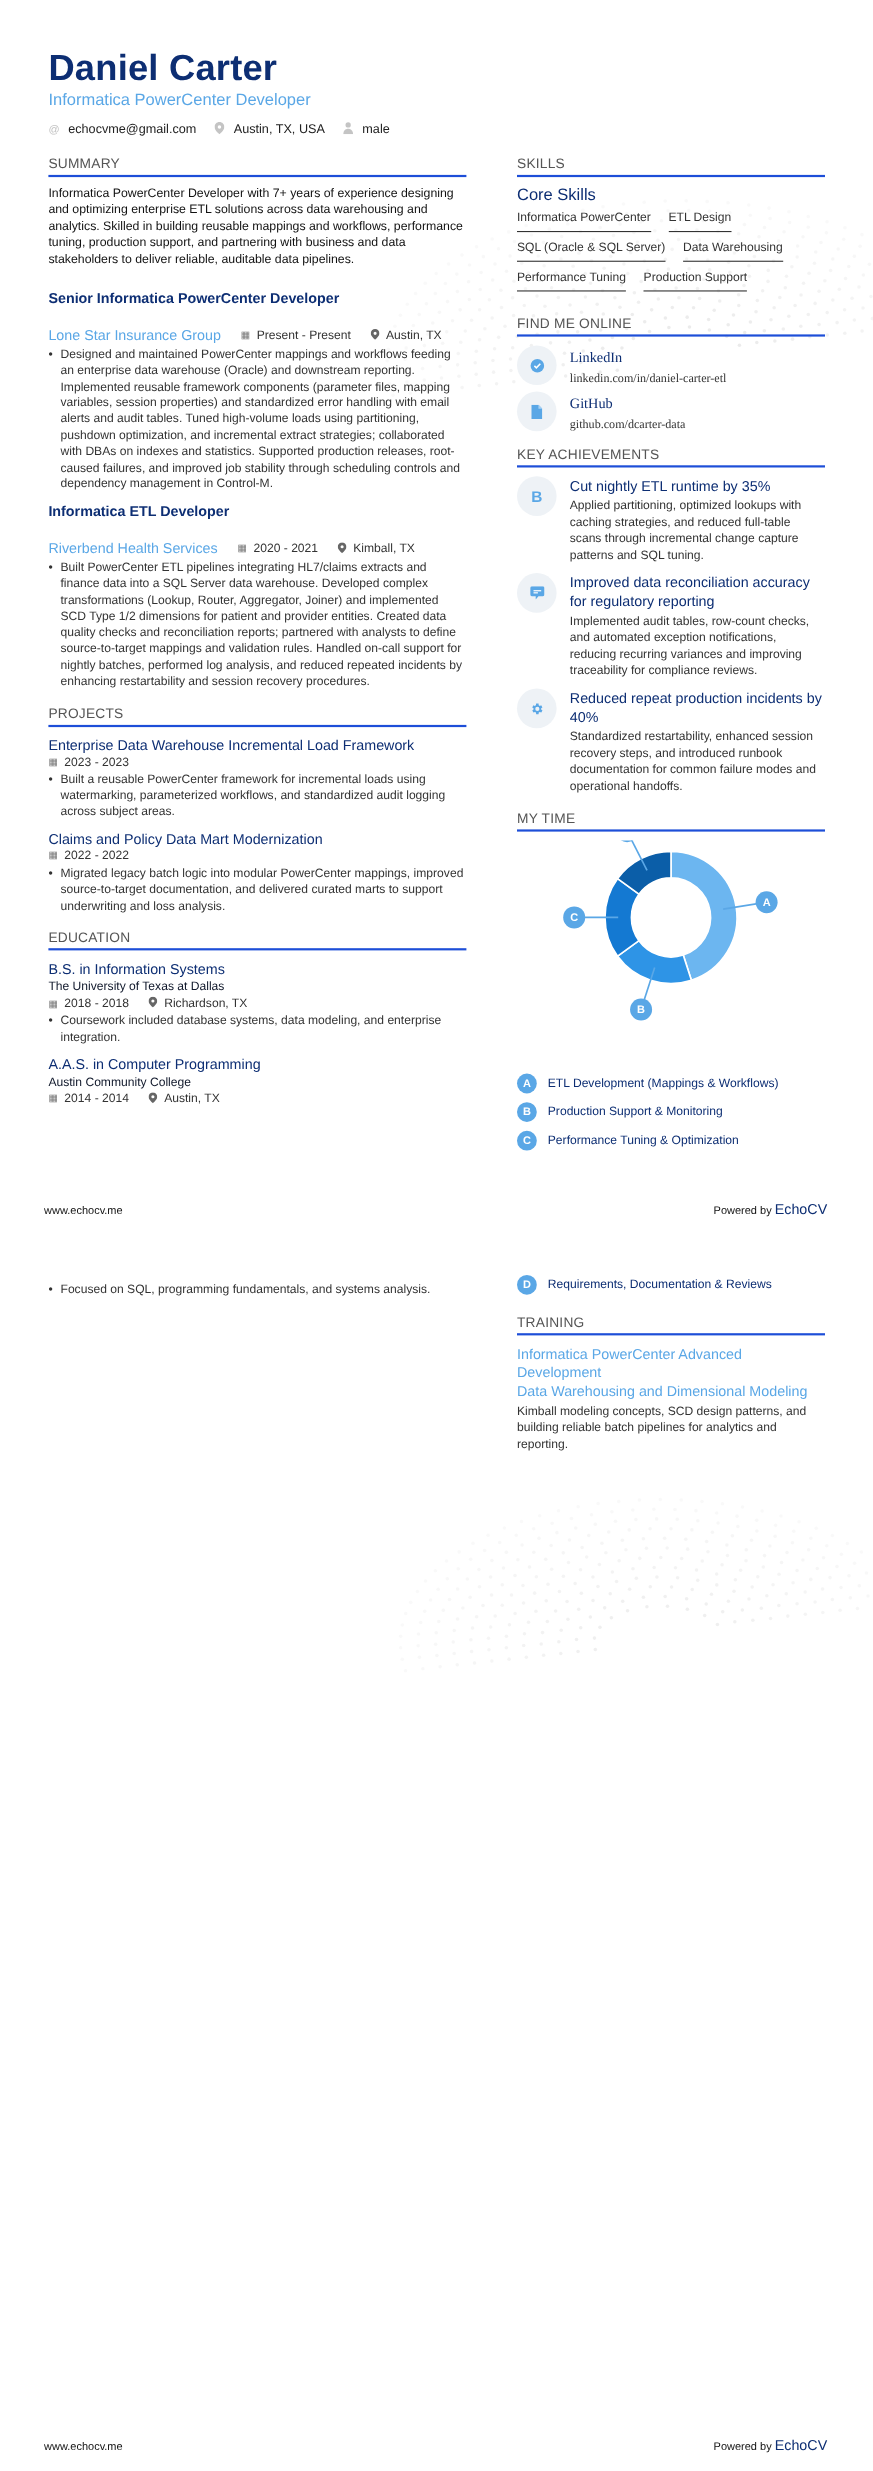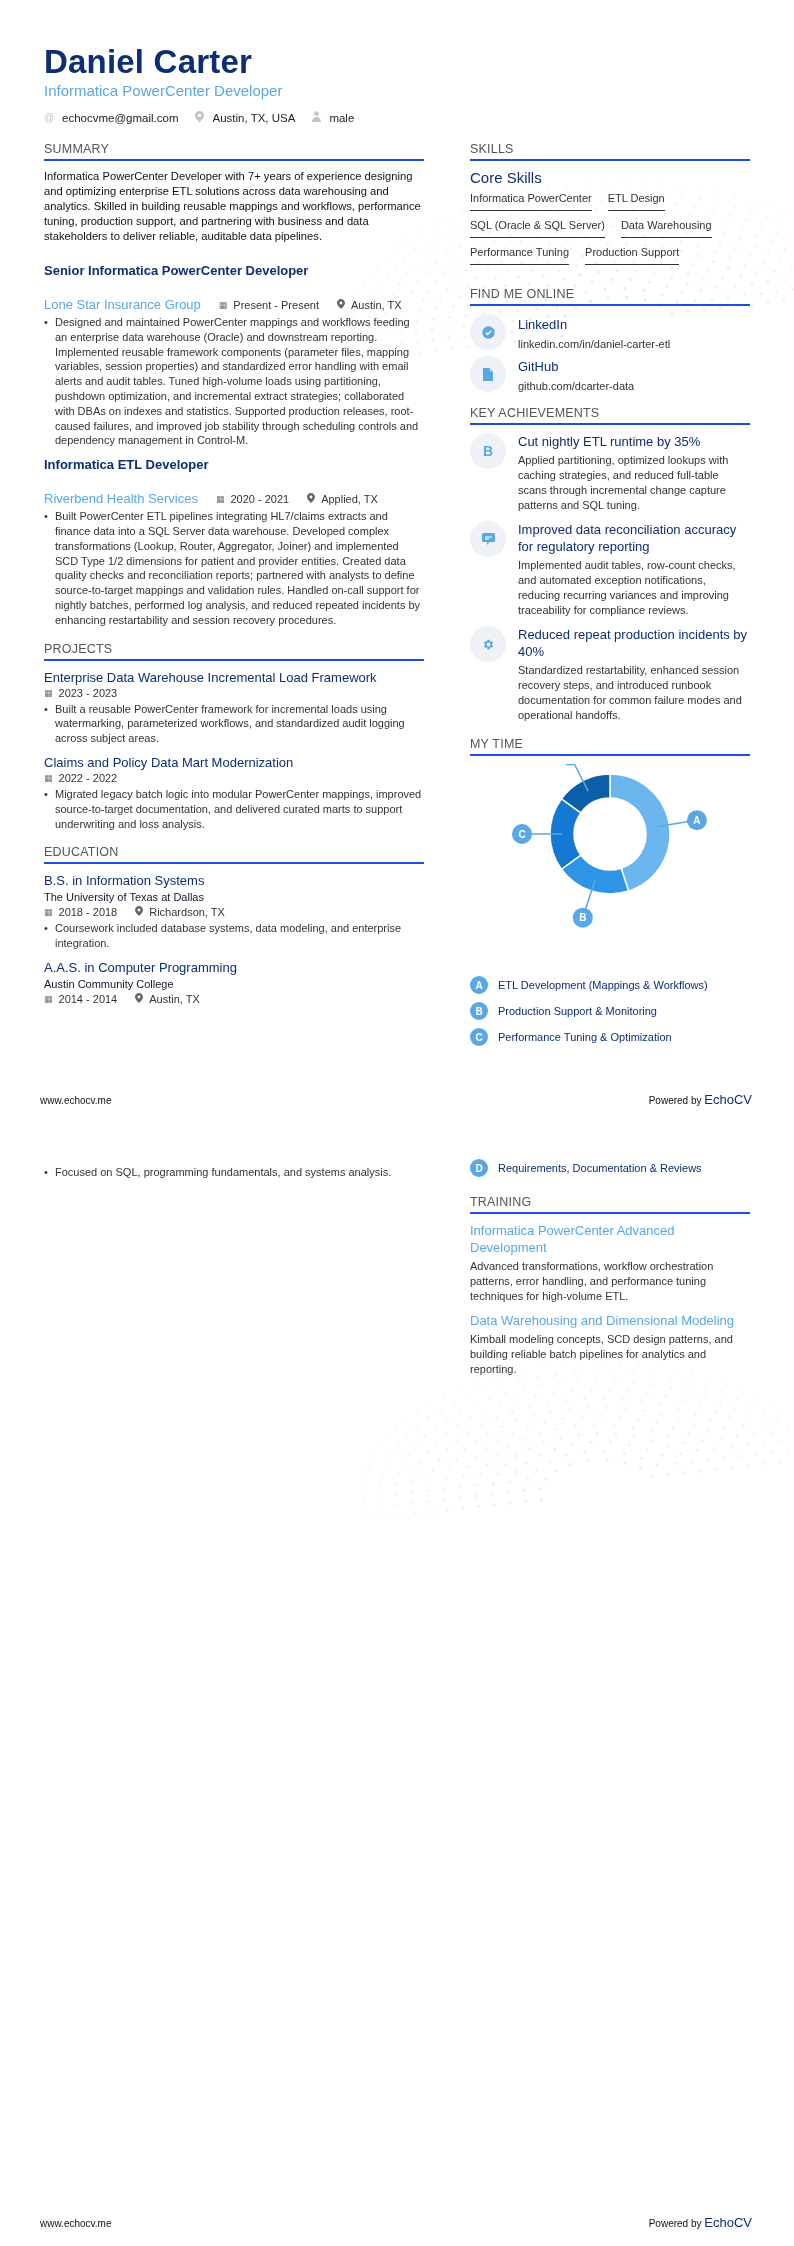--- a/index.html
+++ b/index.html
@@ -44,21 +44,21 @@
   .proj { margin-bottom: 8px; }
 
   .edu-degree { font-size: 13px; color: #0d2e73; line-height: 17px; }
   .edu-school { font-size: 11px; color: #0f172a; line-height: 16px; }
   .edu { margin-bottom: 8px; }
 
   .skills-group { font-size: 15px; color: #0d2e73; margin-bottom: 6px; }
   .skills-wrap { display: flex; flex-wrap: wrap; }
   .skill { font-size: 11px; color: #333; padding-bottom: 6px; border-bottom: 1.5px solid #333; margin-right: 16px; margin-bottom: 8px; white-space: nowrap; }
 
-  .online-item { display: flex; align-items: flex-start; margin-bottom: 6px; }
+  .online-item { display: flex; align-items: flex-start; margin-bottom: 6px; font-family: Liberation Serif, serif; }
   .circle-ic { width: 36px; height: 36px; border-radius: 50%; background: #eef2f6; display: flex; align-items: center; justify-content: center; flex-shrink: 0; margin-right: 12px; color: #5aa7e6; }
   .online-name { font-size: 13px; color: #0d2e73; line-height: 17px; margin-top: 2px; }
   .online-url { font-size: 11px; color: #333; margin-top: 5px; }
 
   .ach { display: flex; align-items: flex-start; margin-bottom: 8px; }
   .ach-title { font-size: 13px; color: #0d2e73; line-height: 17px; }
   .ach-desc { font-size: 11px; line-height: 15px; color: #333; margin-top: 3px; }
   .ach-ic-letter { font-size: 14px; font-weight: bold; color: #5aa7e6; }
 
   .chart-box { position: relative; width: 280px; height: 210px; }
@@ -488,21 +488,21 @@
         <div class="job-meta">
           <span class="company">Riverbend Health Services</span>
           <span class="meta-item">
             <span class="ic">▦</span>
             <span>2020 - 2021</span>
           </span>
           <span class="meta-item">
             <span class="ic"><svg width="8" height="10" viewBox="0 0 9 11">
                   <path d="M4.5 0C2 0 0 2 0 4.4 0 7.5 4.5 11 4.5 11S9 7.5 9 4.4C9 2 7 0 4.5 0zm0 6a1.6 1.6 0 110-3.2 1.6 1.6 0 010 3.2z" fill="#666"></path>
                 </svg></span>
-            <span>Applied, TX</span>
+            <span>Kimball, TX</span>
           </span>
         </div>
         <ul class="bullets">
           <li>Built PowerCenter ETL pipelines integrating HL7/claims extracts and finance data into a SQL Server data warehouse. Developed complex transformations (Lookup, Router, Aggregator, Joiner) and implemented SCD Type 1/2 dimensions for patient and provider entities. Created data quality checks and reconciliation reports; partnered with analysts to define source-to-target mappings and validation rules. Handled on-call support for nightly batches, performed log analysis, and reduced repeated incidents by enhancing restartability and session recovery procedures.</li>
         </ul>
       </div>
     </div>
 
     <div class="section" style="margin-top:14px">
       <div class="section-title">Projects</div>
@@ -986,21 +986,20 @@
   <div class="col-right" style="top:36px">
     <div class="legend-item">
       <span class="legend-badge">D</span>
       <span class="legend-label">Requirements, Documentation &amp; Reviews</span>
     </div>
 
     <div class="section" style="margin-top:18px">
       <div class="section-title">Training</div>
       <div>
         <div class="train-title">Informatica PowerCenter Advanced Development</div>
-        <div class="train-desc">Advanced transformations, workflow orchestration patterns, error handling, and performance tuning techniques for high-volume ETL.</div>
       </div>
       <div>
         <div class="train-title">Data Warehousing and Dimensional Modeling</div>
         <div class="train-desc">Kimball modeling concepts, SCD design patterns, and building reliable batch pipelines for analytics and reporting.</div>
       </div>
     </div>
   </div>
 
   <div class="footer" style="top:1092px">
     <span>www.echocv.me</span>

